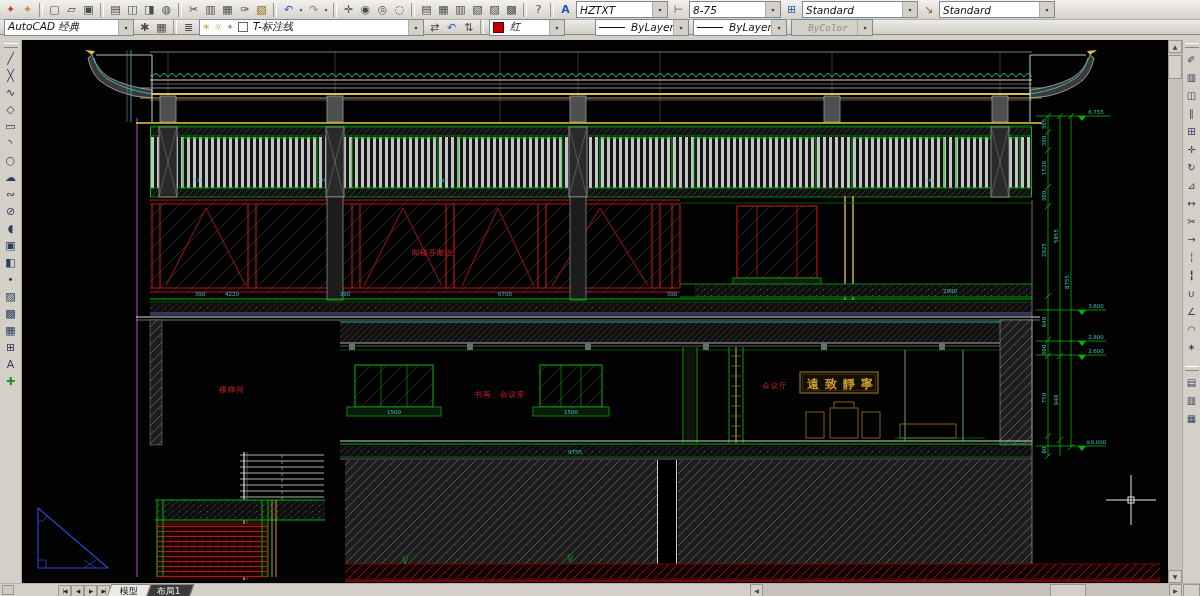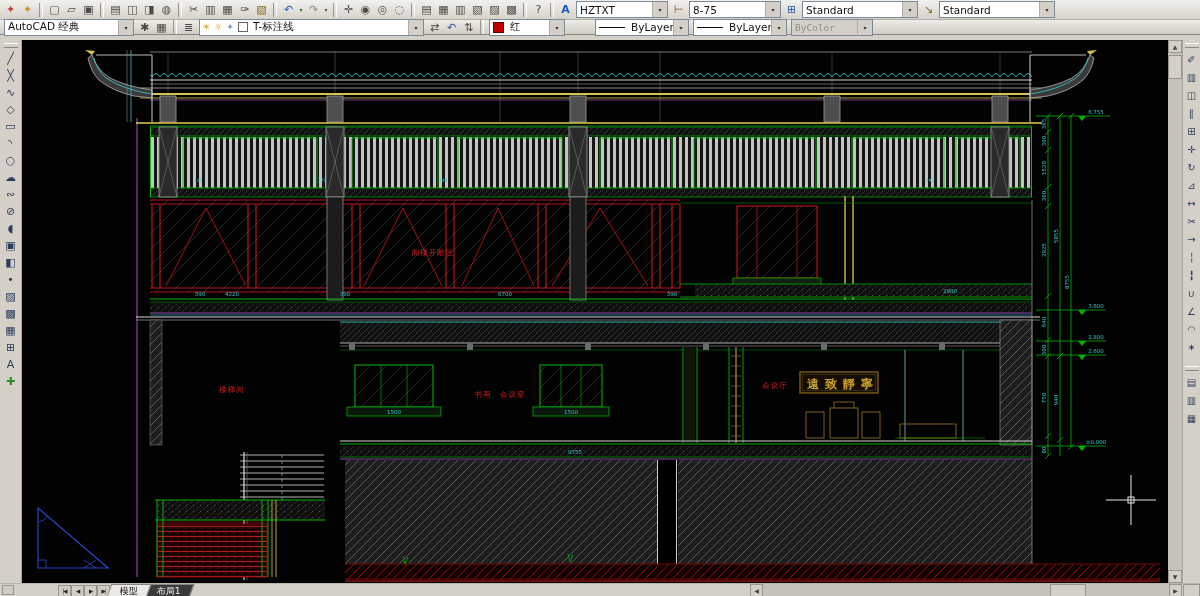--- a/index.html
+++ b/index.html
@@ -6,23 +6,23 @@
   .win{position:relative;width:1200px;height:596px;background:#d4d0c8;overflow:hidden;font-size:11px;color:#222;}
   
   .tb{position:absolute;left:0;right:0;display:flex;align-items:center;padding:0 2px;box-sizing:border-box;}
   .row1{top:0;height:20px;background:linear-gradient(#f2f1ee,#d6d2ca);border-bottom:1px solid #b4b0a8;}
   .row2{top:20px;height:15px;background:linear-gradient(#edebe7,#d2cec6);border-bottom:1px solid #8a8782;}
   .iconstrip{display:inline-flex;align-items:center;}
   .tbtn{width:17px;height:16px;display:inline-flex;align-items:center;justify-content:center;font-size:11px;color:#4a4a46;flex:none;}
   .tsep{width:2px;height:14px;border-left:1px solid #9a968e;border-right:1px solid #ffffff;margin:0 3px;flex:none;}
   .dd{width:8px;font-size:6px;color:#555;flex:none;text-align:center;}
   .combo{display:inline-flex;align-items:center;height:17px;background:#fff;border:1px solid #7a8a99;margin:0 2px;box-sizing:border-box;flex:none;}
-  .cval{flex:1;padding:0 3px;font-size:10.5px;color:#111;white-space:nowrap;overflow:hidden;}
+  .cval{flex:1;padding:0 3px;font-size:10.5px;color:#111;white-space:nowrap;overflow:hidden;font-style:italic;}
   .cbtn{width:14px;height:100%;background:#d4d0c8;border-left:1px solid #b0aca4;display:flex;align-items:center;justify-content:center;font-size:6px;color:#333;flex:none;}
-  .combo.disabled{background:#d4d0c8;}
+  .combo.disabled{background:#d4d0c8;padding-left:13px;}
   .combo.disabled .cval{color:#8f8f8f;font-family:"DejaVu Sans Mono",monospace;font-size:9.5px;}
   .w92{width:92px}.w96{width:116px}.w130{width:130px}.w225{width:225px}.w76{width:76px}.w94{width:94px}.w82{width:82px}
   .licon{width:12px;font-size:9px;display:inline-flex;justify-content:center;color:#c8a020;flex:none;}
   .licon.lock{color:#7a9ac8;}
   .lsq{width:8px;height:8px;background:#fff;border:1px solid #666;margin:0 2px;flex:none;}
   .csq{width:9px;height:9px;background:#c00000;border:1px solid #600;margin:0 3px;flex:none;}
   .lsample{width:26px;border-top:1.5px solid #111;margin:0 3px;flex:none;}
   
   .lt{position:absolute;left:0;top:40px;width:22px;bottom:13px;background:#d4d0c8;border-right:1px solid #aba79f;display:flex;flex-direction:column;align-items:center;padding-top:1px;box-sizing:border-box;}
   .rt{position:absolute;right:0;top:40px;width:18px;bottom:13px;background:#d4d0c8;border-left:1px solid #aba79f;display:flex;flex-direction:column;align-items:center;padding-top:1px;box-sizing:border-box;}

